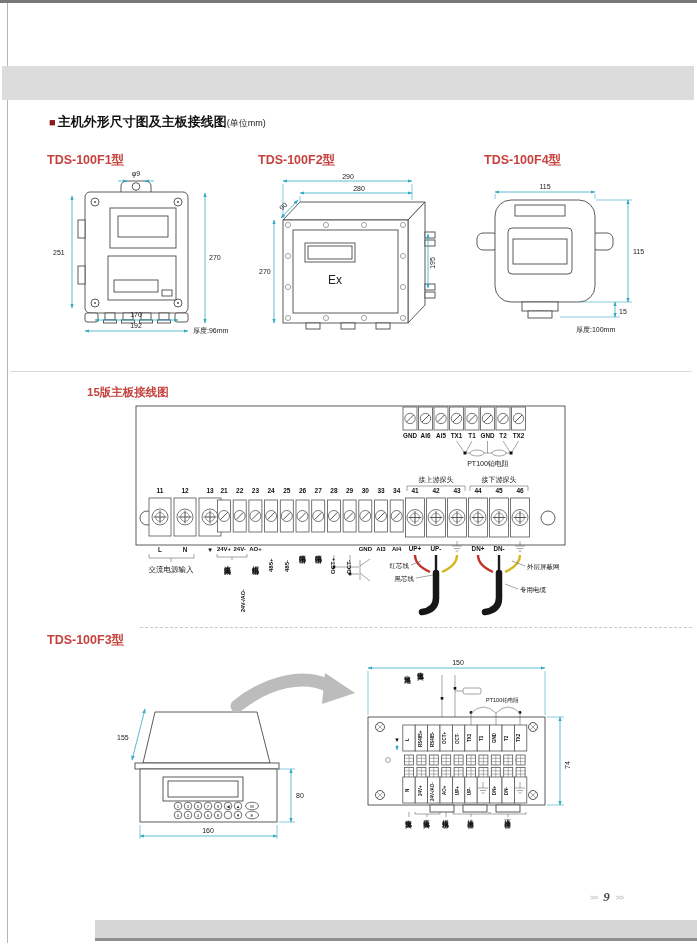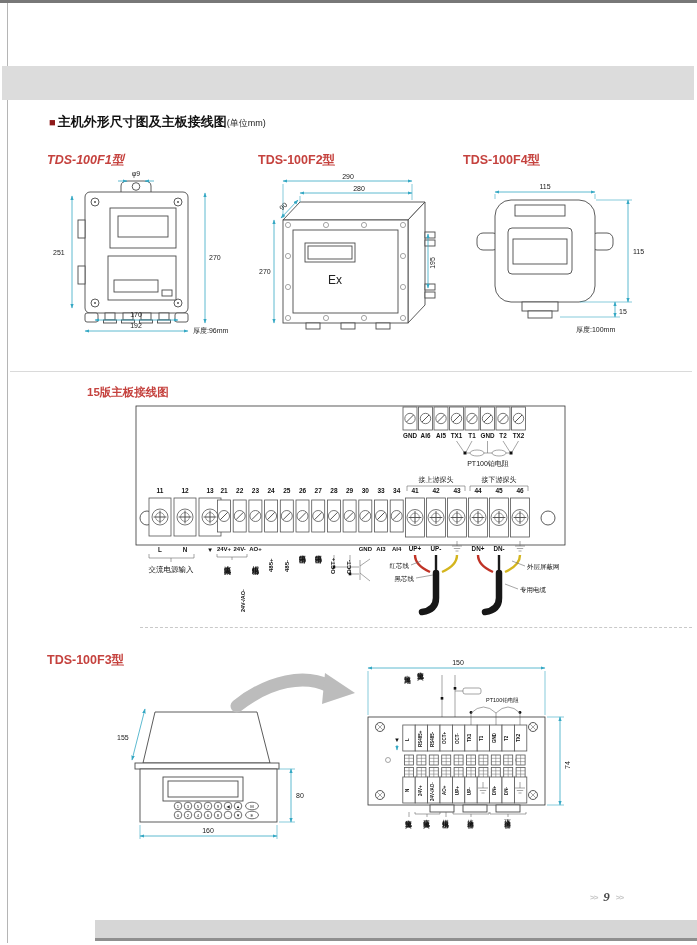--- a/index.html
+++ b/index.html
@@ -42,25 +42,25 @@
   <div class="abs band hband"></div>
   <div class="abs fband"></div>
   <div class="abs fline"></div>
   <div class="abs divider"></div>
   <div class="abs dashline"></div>
 
   <div class="abs title">
     <span class="bullet">■</span><span>主机外形尺寸图及主板接线图</span><span class="unit">(单位mm)</span>
   </div>
 
-  <div class="abs redhead" style="left:47px;top:152px;font-style:italic;">TDS-100F1型</div>
+  <div class="abs redhead" style="left:47px;top:152px;">TDS-100F1型</div>
   <div class="abs redhead" style="left:258px;top:152px;">TDS-100F2型</div>
-  <div class="abs redhead" style="left:463px;top:152px;">TDS-100F4型</div>
+  <div class="abs redhead" style="left:484px;top:152px;">TDS-100F4型</div>
   <div class="abs redhead" style="left:48px;top:385px;font-size:11.5px;margin-left:39px;">15版主板接线图</div>
-  <div class="abs redhead" style="left:47px;top:652px;">TDS-100F3型</div>
+  <div class="abs redhead" style="left:47px;top:632px;">TDS-100F3型</div>
 
   <svg style="left:50px;top:168px;" width="205" height="200" viewBox="0 0 205 200">
     <defs>
         <marker id="arrF1" markerWidth="7" markerHeight="5" refX="5.5" refY="2.2" orient="auto-start-reverse">
           <path d="M0,0 L6,2.2 L0,4.4 z" fill="#35a8c4"></path>
         </marker>
       </defs>
     <g>
       <path class="out" d="M71,24 L71,18 Q71,13 78,13 L94,13 Q101,13 101,18 L101,24"></path>
       <circle class="out" cx="86" cy="18.5" r="3.8"></circle>

